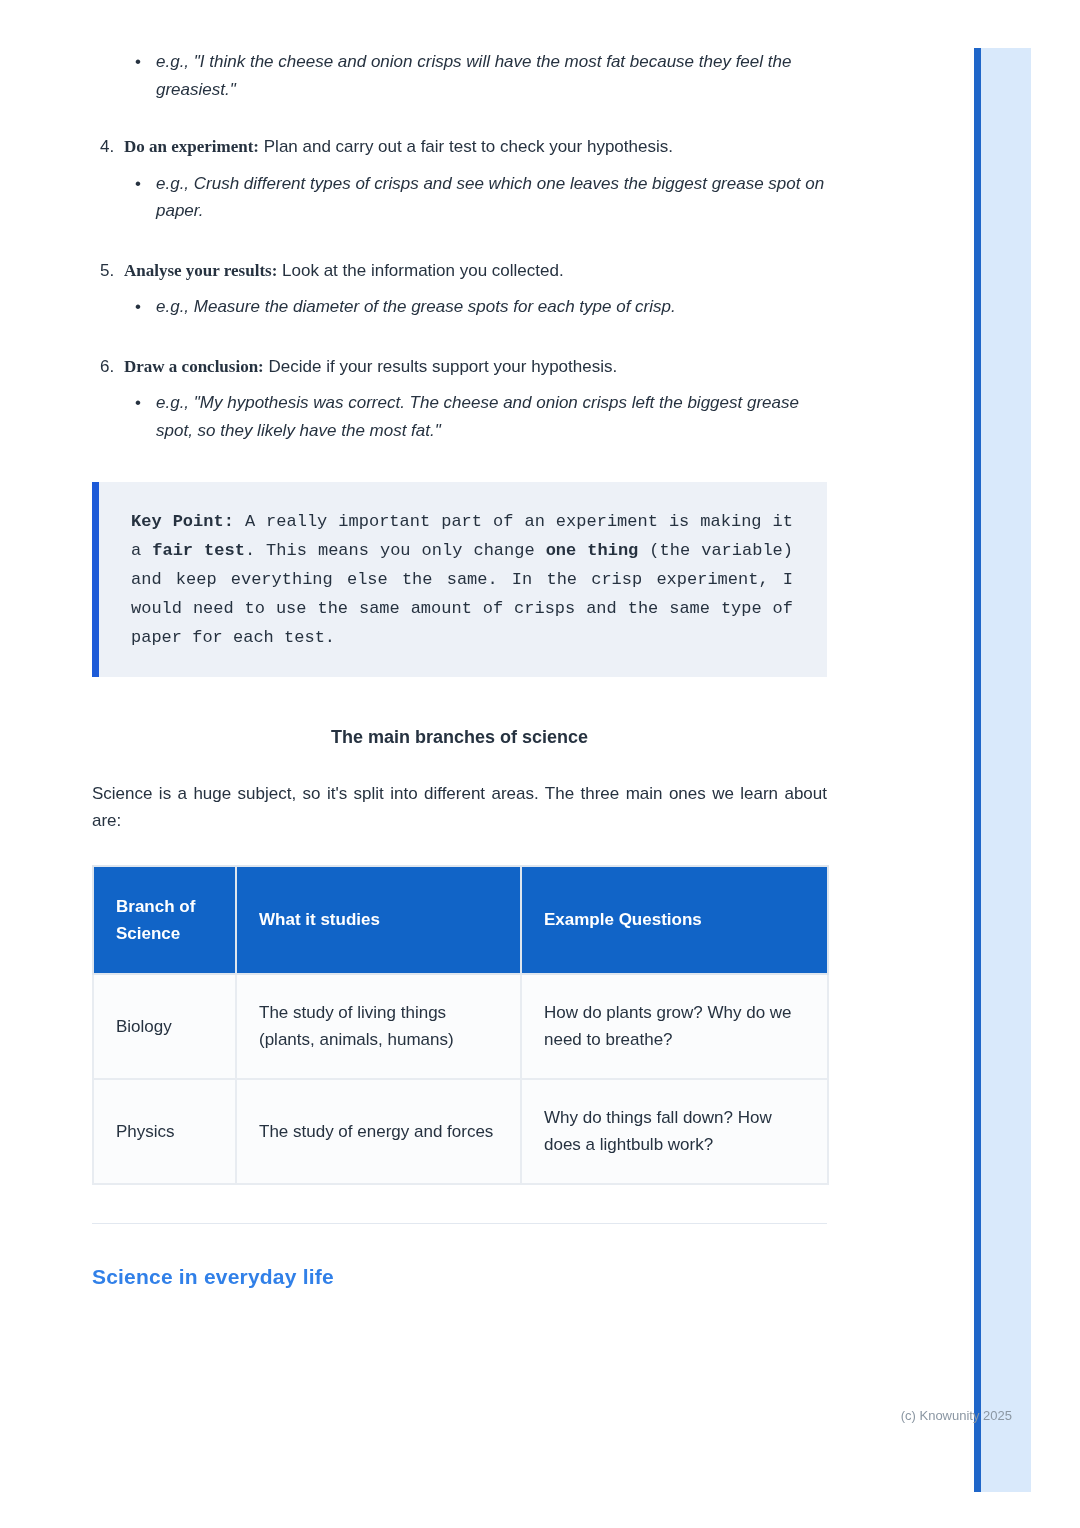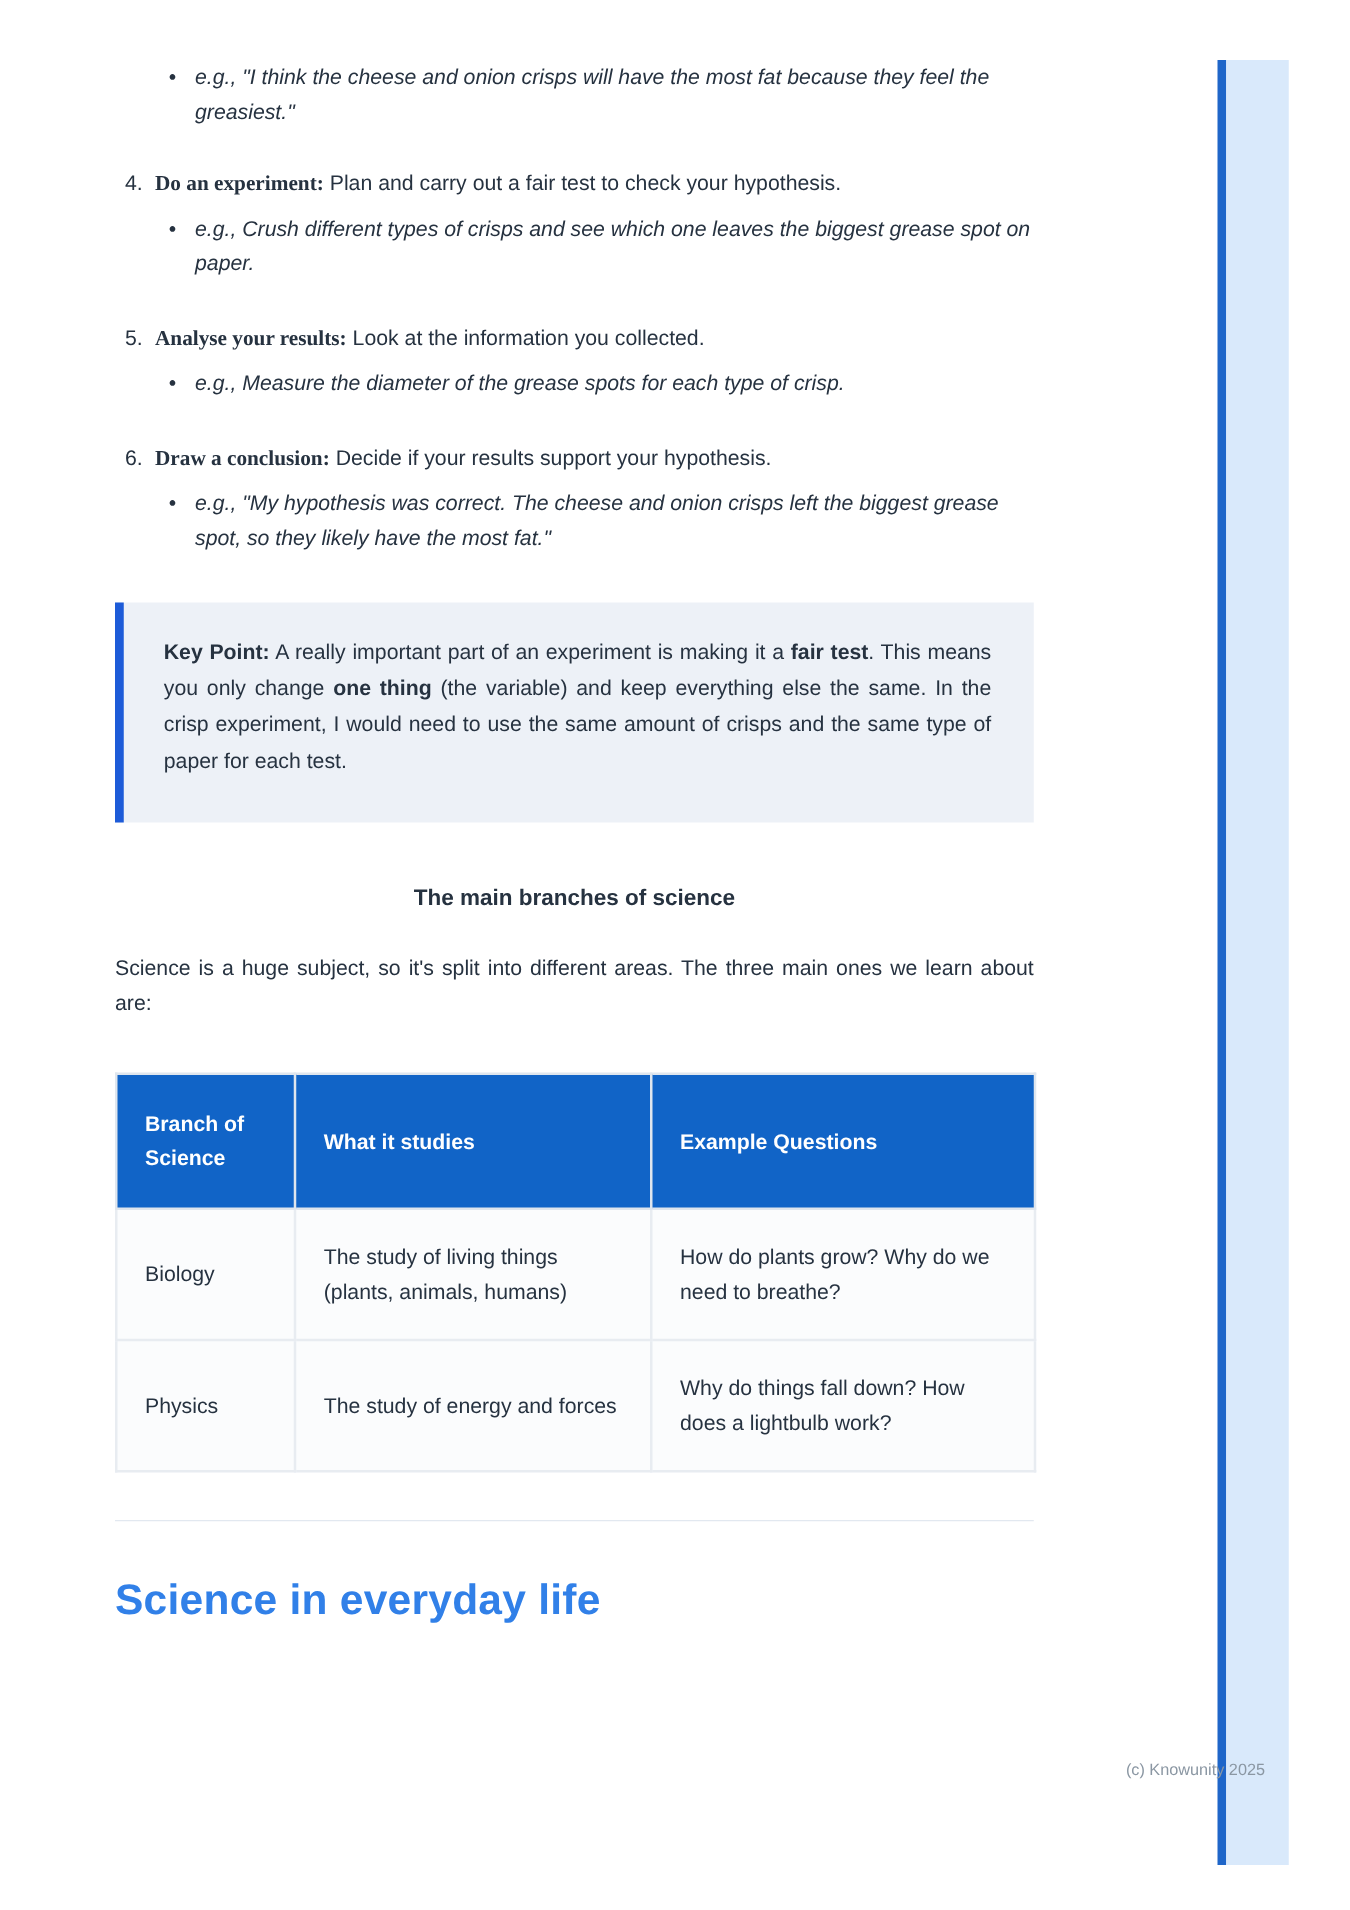--- a/index.html
+++ b/index.html
@@ -34,38 +34,39 @@
   .step .num { width: 24px; margin-left: 8px; flex: 0 0 auto; }
   .step .step-body { flex: 1; }
   .step .step-body b { font-weight: bold; font-family: Liberation Serif, serif; }
   .step .eg-row { margin-top: 9px; }
   .step .eg-row .dot { margin-left: 11px; }
   
   .keypoint {
     margin-top: 38px;
     background: #edf1f7;
     border-left: 7px solid #1d5bd8;
-    padding: 26px 34px 34px 32px;
+    padding: 26px 34px 24px 32px;
     text-align: justify;
     line-height: 1.7;
+    font-family: Liberation Mono, monospace;
   }
   
   .section-heading {
     margin-top: 46px;
     font-size: 18px;
     font-weight: bold;
     text-align: center;
   }
   .para {
     margin-top: 28px;
     text-align: justify;
   }
   
   table.branches {
-    margin-top: 42px;
+    margin-top: 30px;
     width: 735px;
     border-collapse: collapse;
     table-layout: fixed;
   }
   table.branches th, table.branches td {
     border: 2px solid #e8ecf1;
     vertical-align: middle;
     text-align: left;
     padding: 22px 20px 22px 22px;
     line-height: 1.6;
@@ -89,21 +90,21 @@
   .col-3 { width: 307px; }
   
   .divider {
     margin-top: 38px;
     height: 1px;
     background: #e2e8f0;
     width: 735px;
   }
   .big-heading {
     margin-top: 36px;
-    font-size: 34px;
+    font-size: 21px;
     font-weight: bold;
     color: #3180e8;
     letter-spacing: 0.2px;
   }
   
   .edge-line {
     position: absolute;
     left: 974px; top: 48px;
     width: 7px; height: 1444px;
     background: #1f66c9;

